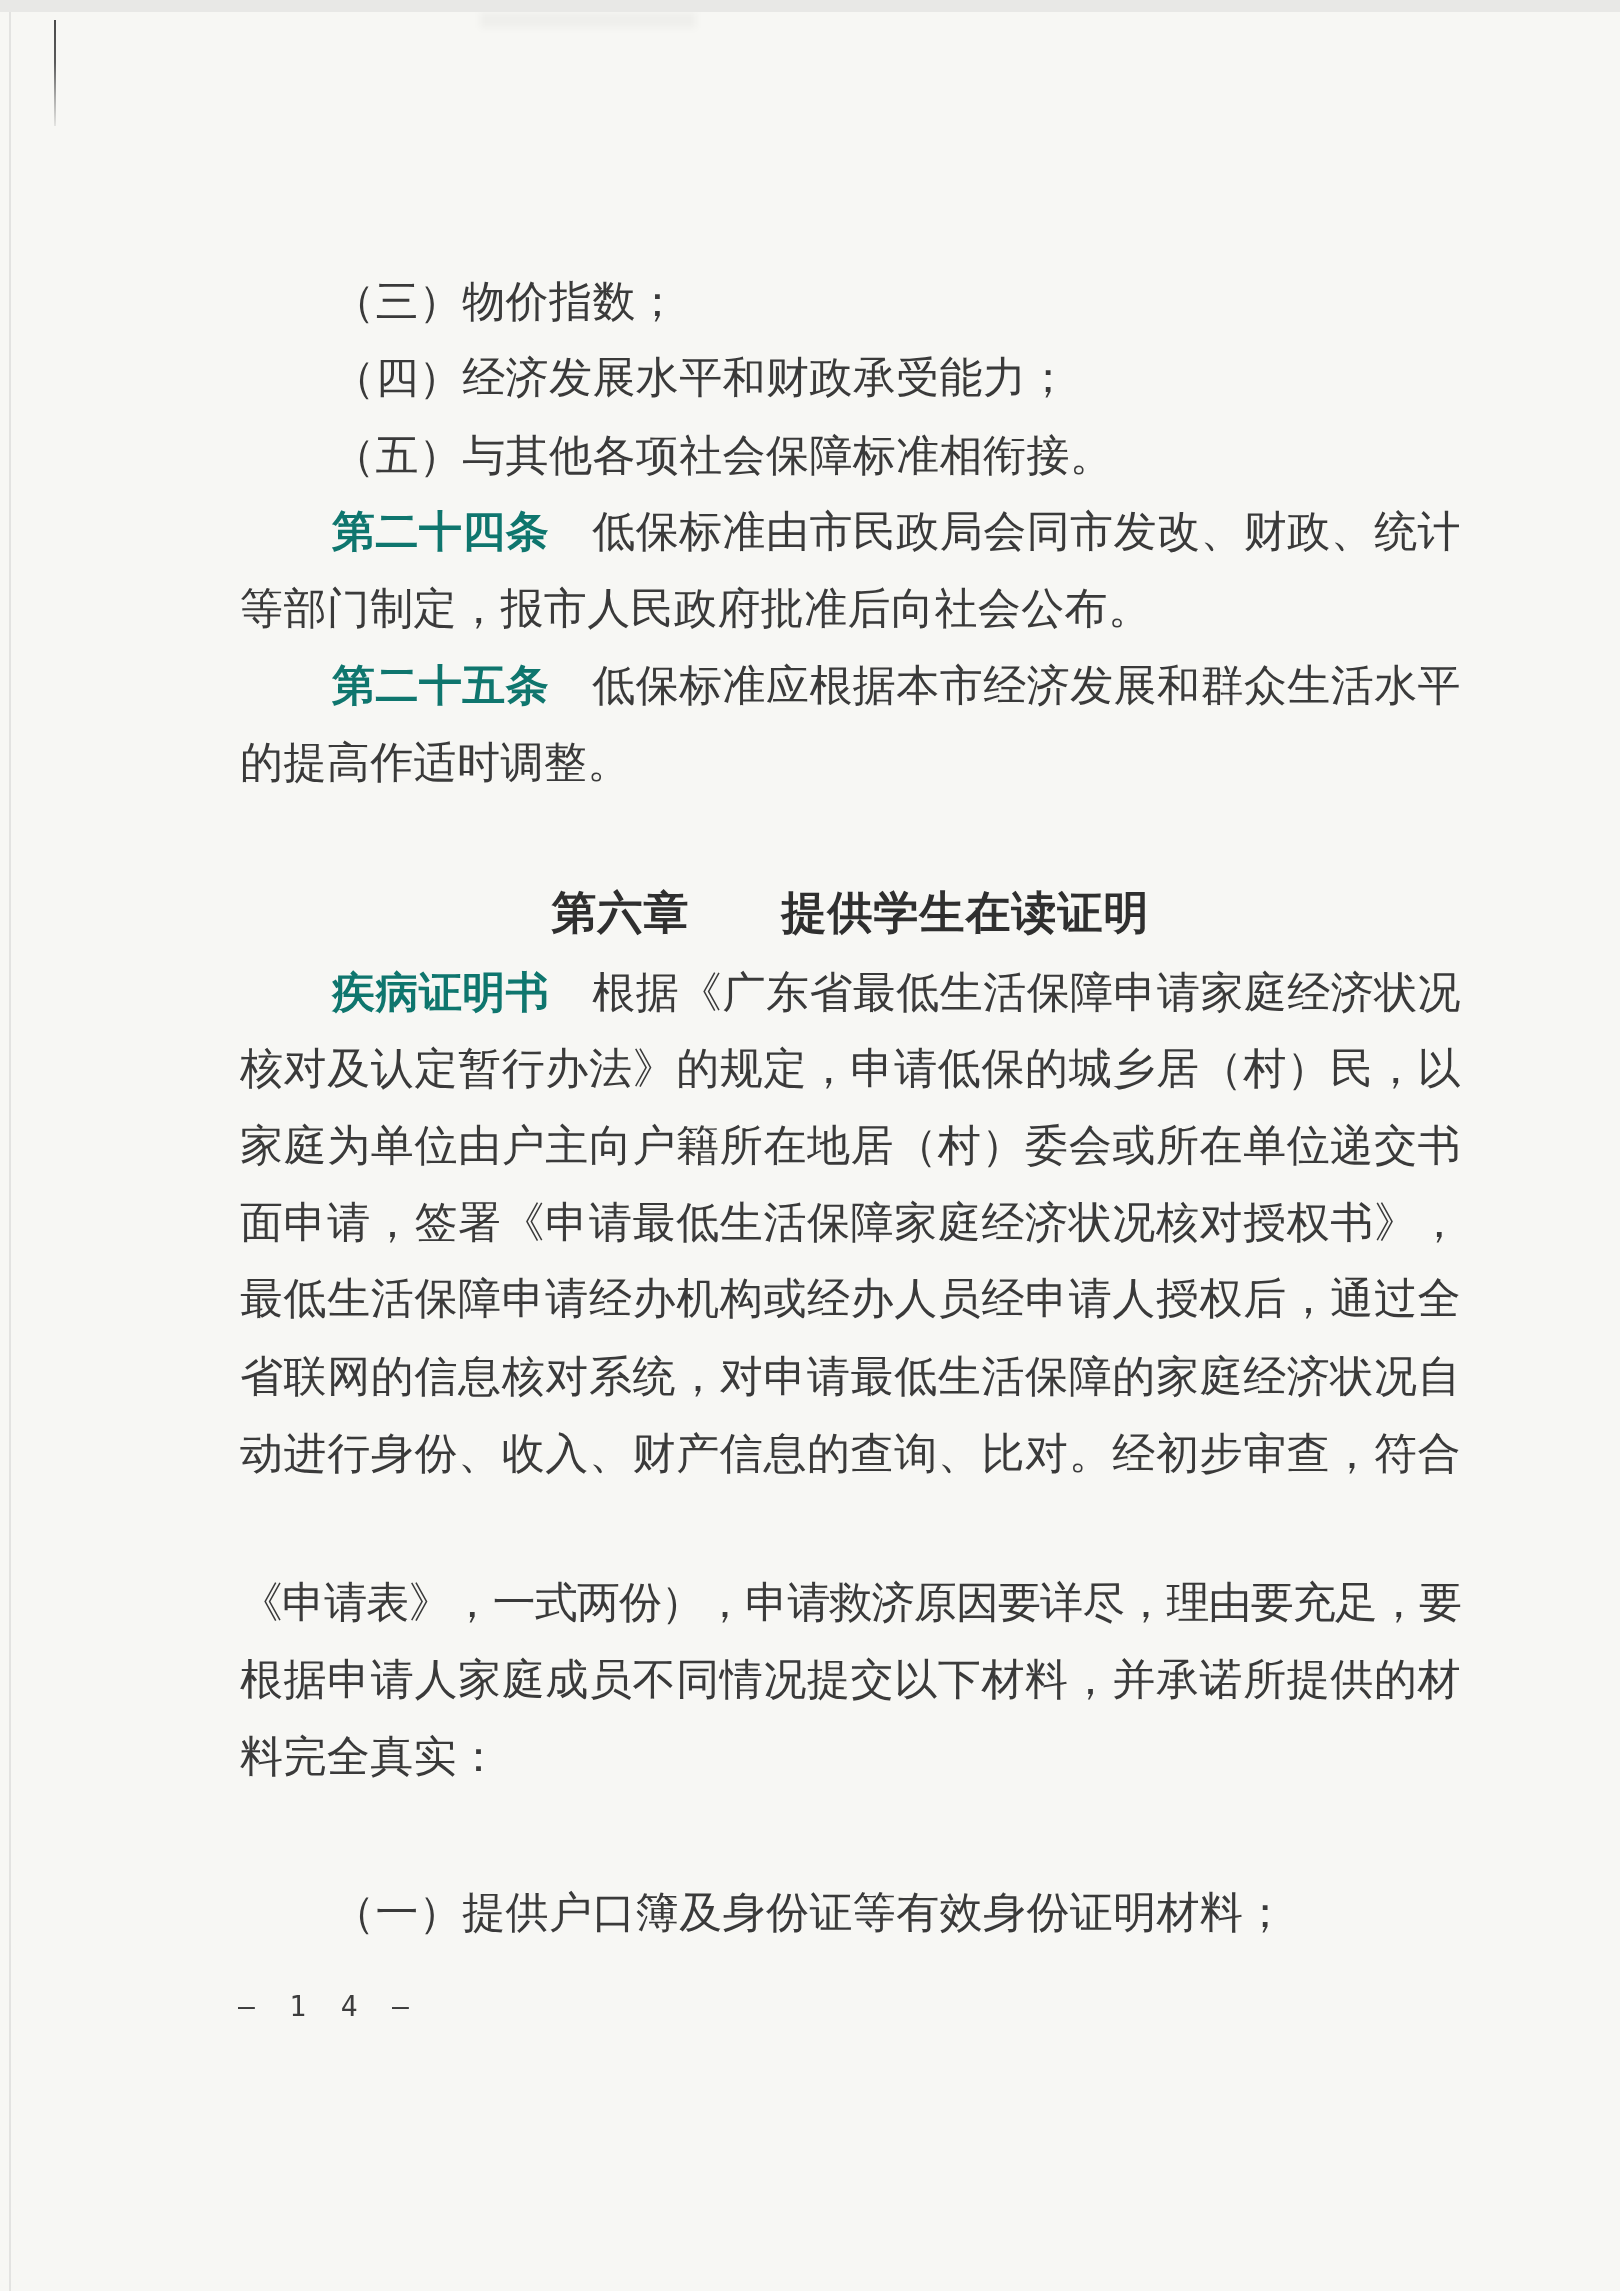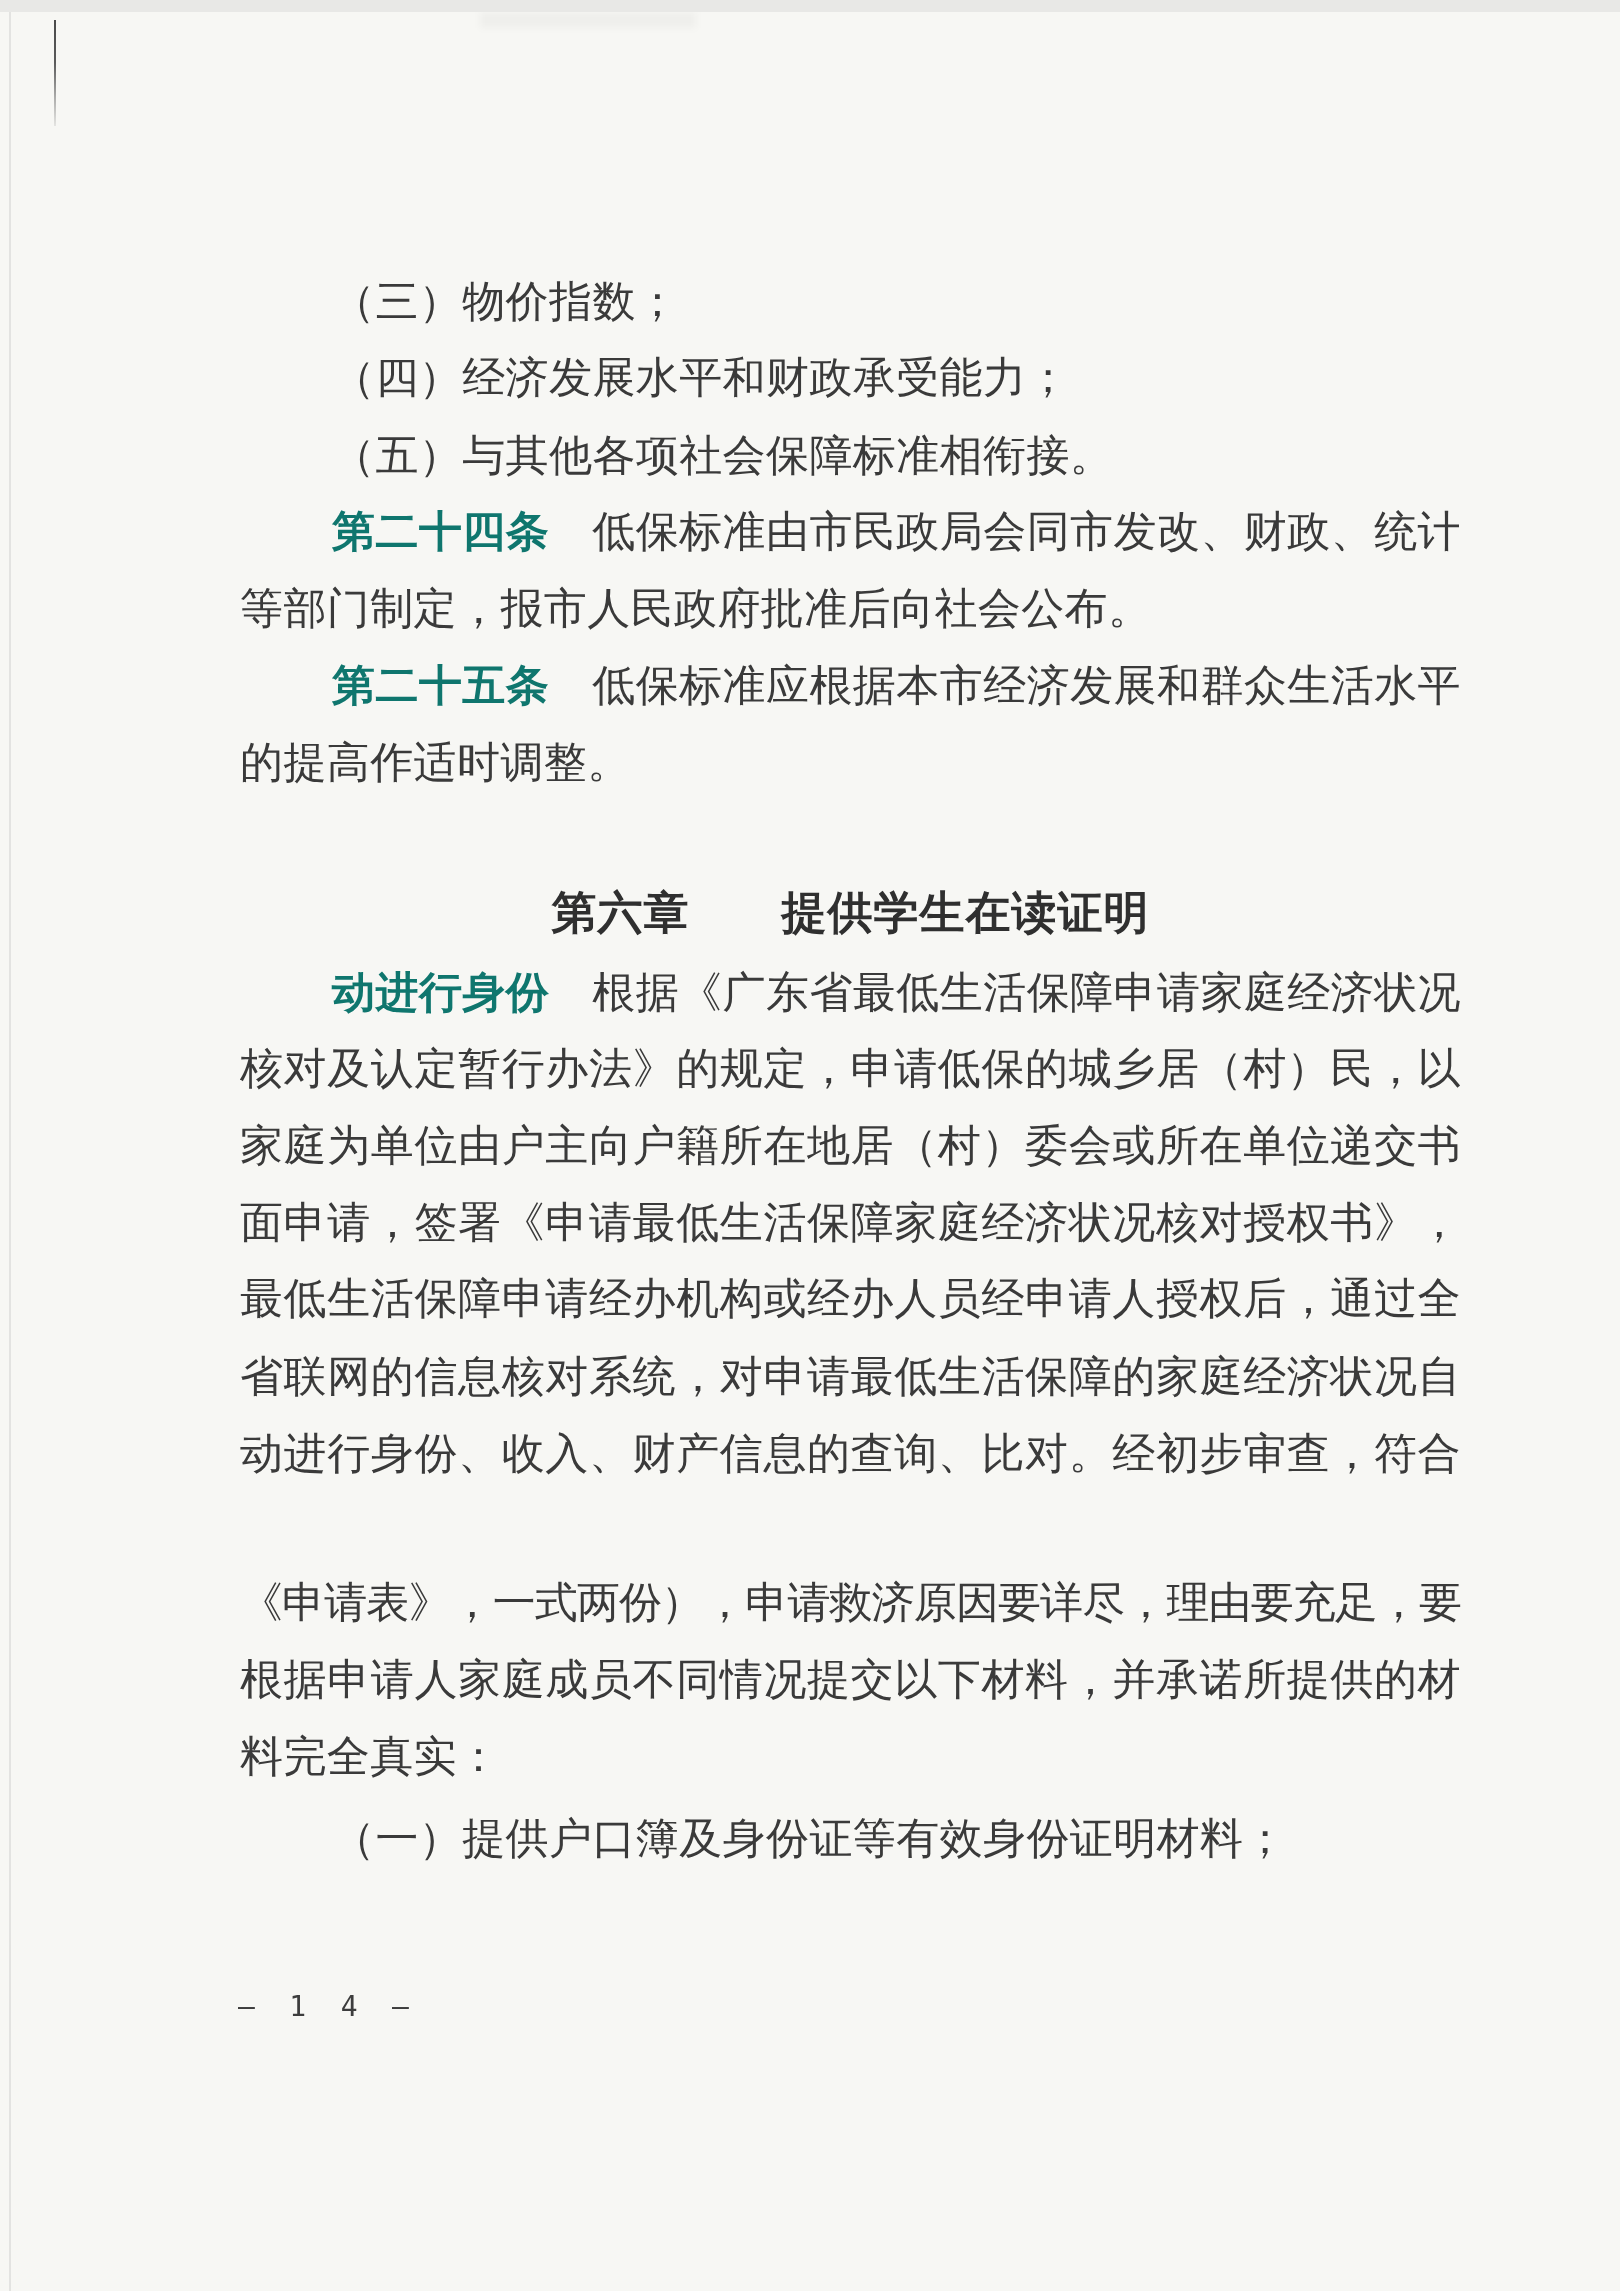--- a/index.html
+++ b/index.html
@@ -78,29 +78,29 @@
   <div class="line short" style="top:572px">等部门制定，报市人民政府批准后向社会公布。</div>
 
   <div class="line indent" style="top:649px">
     <span class="lead">第二十五条</span><span>低保标准应根据本市经济发展和群众生活水平</span>
   </div>
   <div class="line short" style="top:726px">的提高作适时调整。</div>
 
   <div class="chapter" style="top:876px">第六章　　提供学生在读证明</div>
 
   <div class="line indent" style="top:956px">
-    <span class="lead">动进行身份</span><span>根据《广东省最低生活保障申请家庭经济状况</span>
+    <span class="lead">疾病证明书</span><span>根据《广东省最低生活保障申请家庭经济状况</span>
   </div>
   <div class="line" style="top:1032px">核对及认定暂行办法》的规定，申请低保的城乡居（村）民，以</div>
   <div class="line" style="top:1109px">家庭为单位由户主向户籍所在地居（村）委会或所在单位递交书</div>
   <div class="line" style="top:1186px">面申请，签署《申请最低生活保障家庭经济状况核对授权书》，</div>
   <div class="line" style="top:1262px">最低生活保障申请经办机构或经办人员经申请人授权后，通过全</div>
   <div class="line" style="top:1340px">省联网的信息核对系统，对申请最低生活保障的家庭经济状况自</div>
   <div class="line" style="top:1417px">动进行身份、收入、财产信息的查询、比对。经初步审查，符合</div>
   <div class="line squeeze" style="top:1566px">《申请表》，一式两份），申请救济原因要详尽，理由要充足，要</div>
   <div class="line" style="top:1643px">根据申请人家庭成员不同情况提交以下材料，并承诺所提供的材</div>
   <div class="line short" style="top:1720px">料完全真实：</div>
 
-  <div class="line indent short" style="top:1802px">（一）提供户口簿及身份证等有效身份证明材料；</div>
+  <div class="line indent short" style="top:1876px">（一）提供户口簿及身份证等有效身份证明材料；</div>
 
   <div class="pageno">— 1 4 —</div>
 </div>
 
 
 </body></html>

